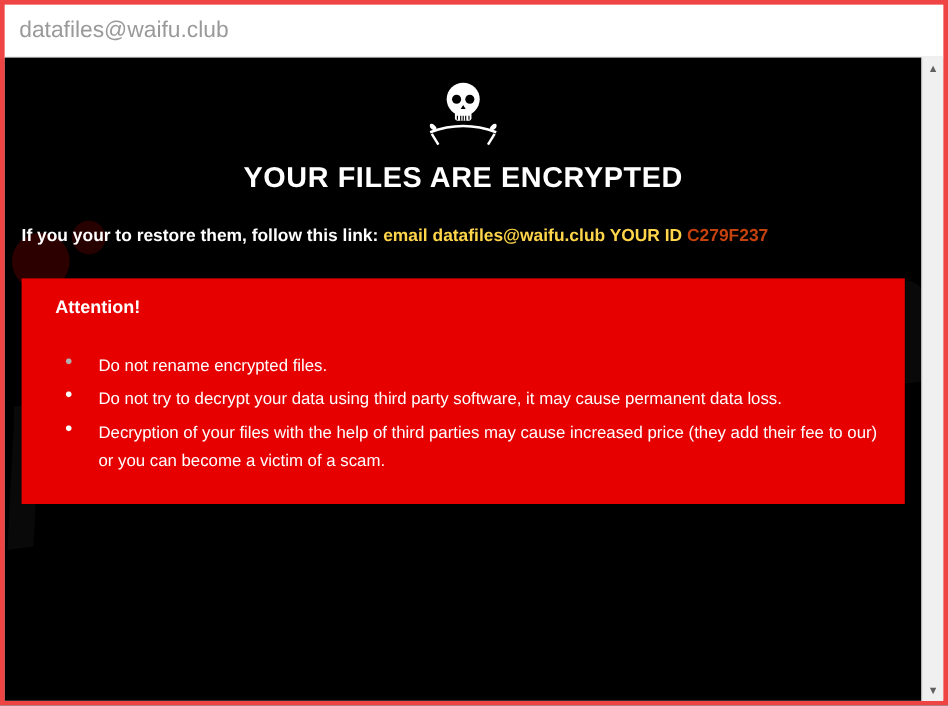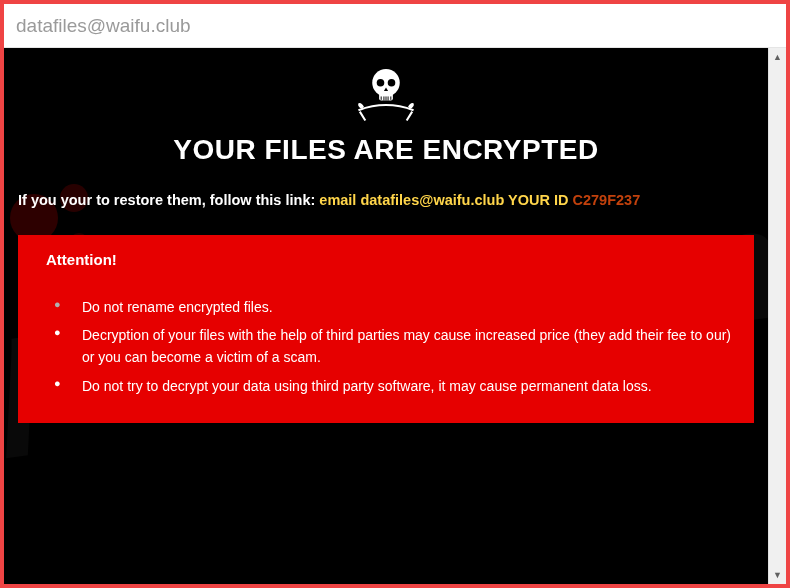--- a/index.html
+++ b/index.html
@@ -64,21 +64,21 @@
     text-align: center;
     padding-top: 14px;
   }
   .skull-svg {
     width: 70px;
     height: 62px;
   }
   .heading {
     text-align: center;
     color: #fff;
-    font-size: 28px;
+    font-size: 24px;
     font-weight: bold;
     margin-top: 6px;
     margin-bottom: 22px;
     letter-spacing: 0.5px;
   }
   .para {
     color: #fff;
     font-size: 14.5px;
     font-weight: bold;
     line-height: 1.7;
@@ -190,22 +190,22 @@
 
         <div class="para">
           <span>If you your to restore them, follow this link: </span><span class="ylw">email datafiles@waifu.club</span><span class="ylw">  YOUR ID </span><span class="red-id">C279F237</span>
         </div>
 
 
         <div class="attention-box">
           <div class="attention-title">Attention!</div>
           <ul class="bullet-list">
             <li class="first">Do not rename encrypted files.</li>
+            <li>Do not try to decrypt your data using third party software, it may cause permanent data loss.</li>
             <li>Decryption of your files with the help of third parties may cause increased price (they add their fee to our) or you can become a victim of a scam.</li>
-            <li>Do not try to decrypt your data using third party software, it may cause permanent data loss.</li>
           </ul>
         </div>
 
       </div>
     </div>
 
     <div class="scrollbar">
       <div class="scroll-arrow-up">▲</div>
       <div class="scroll-arrow-down">▼</div>
     </div>

